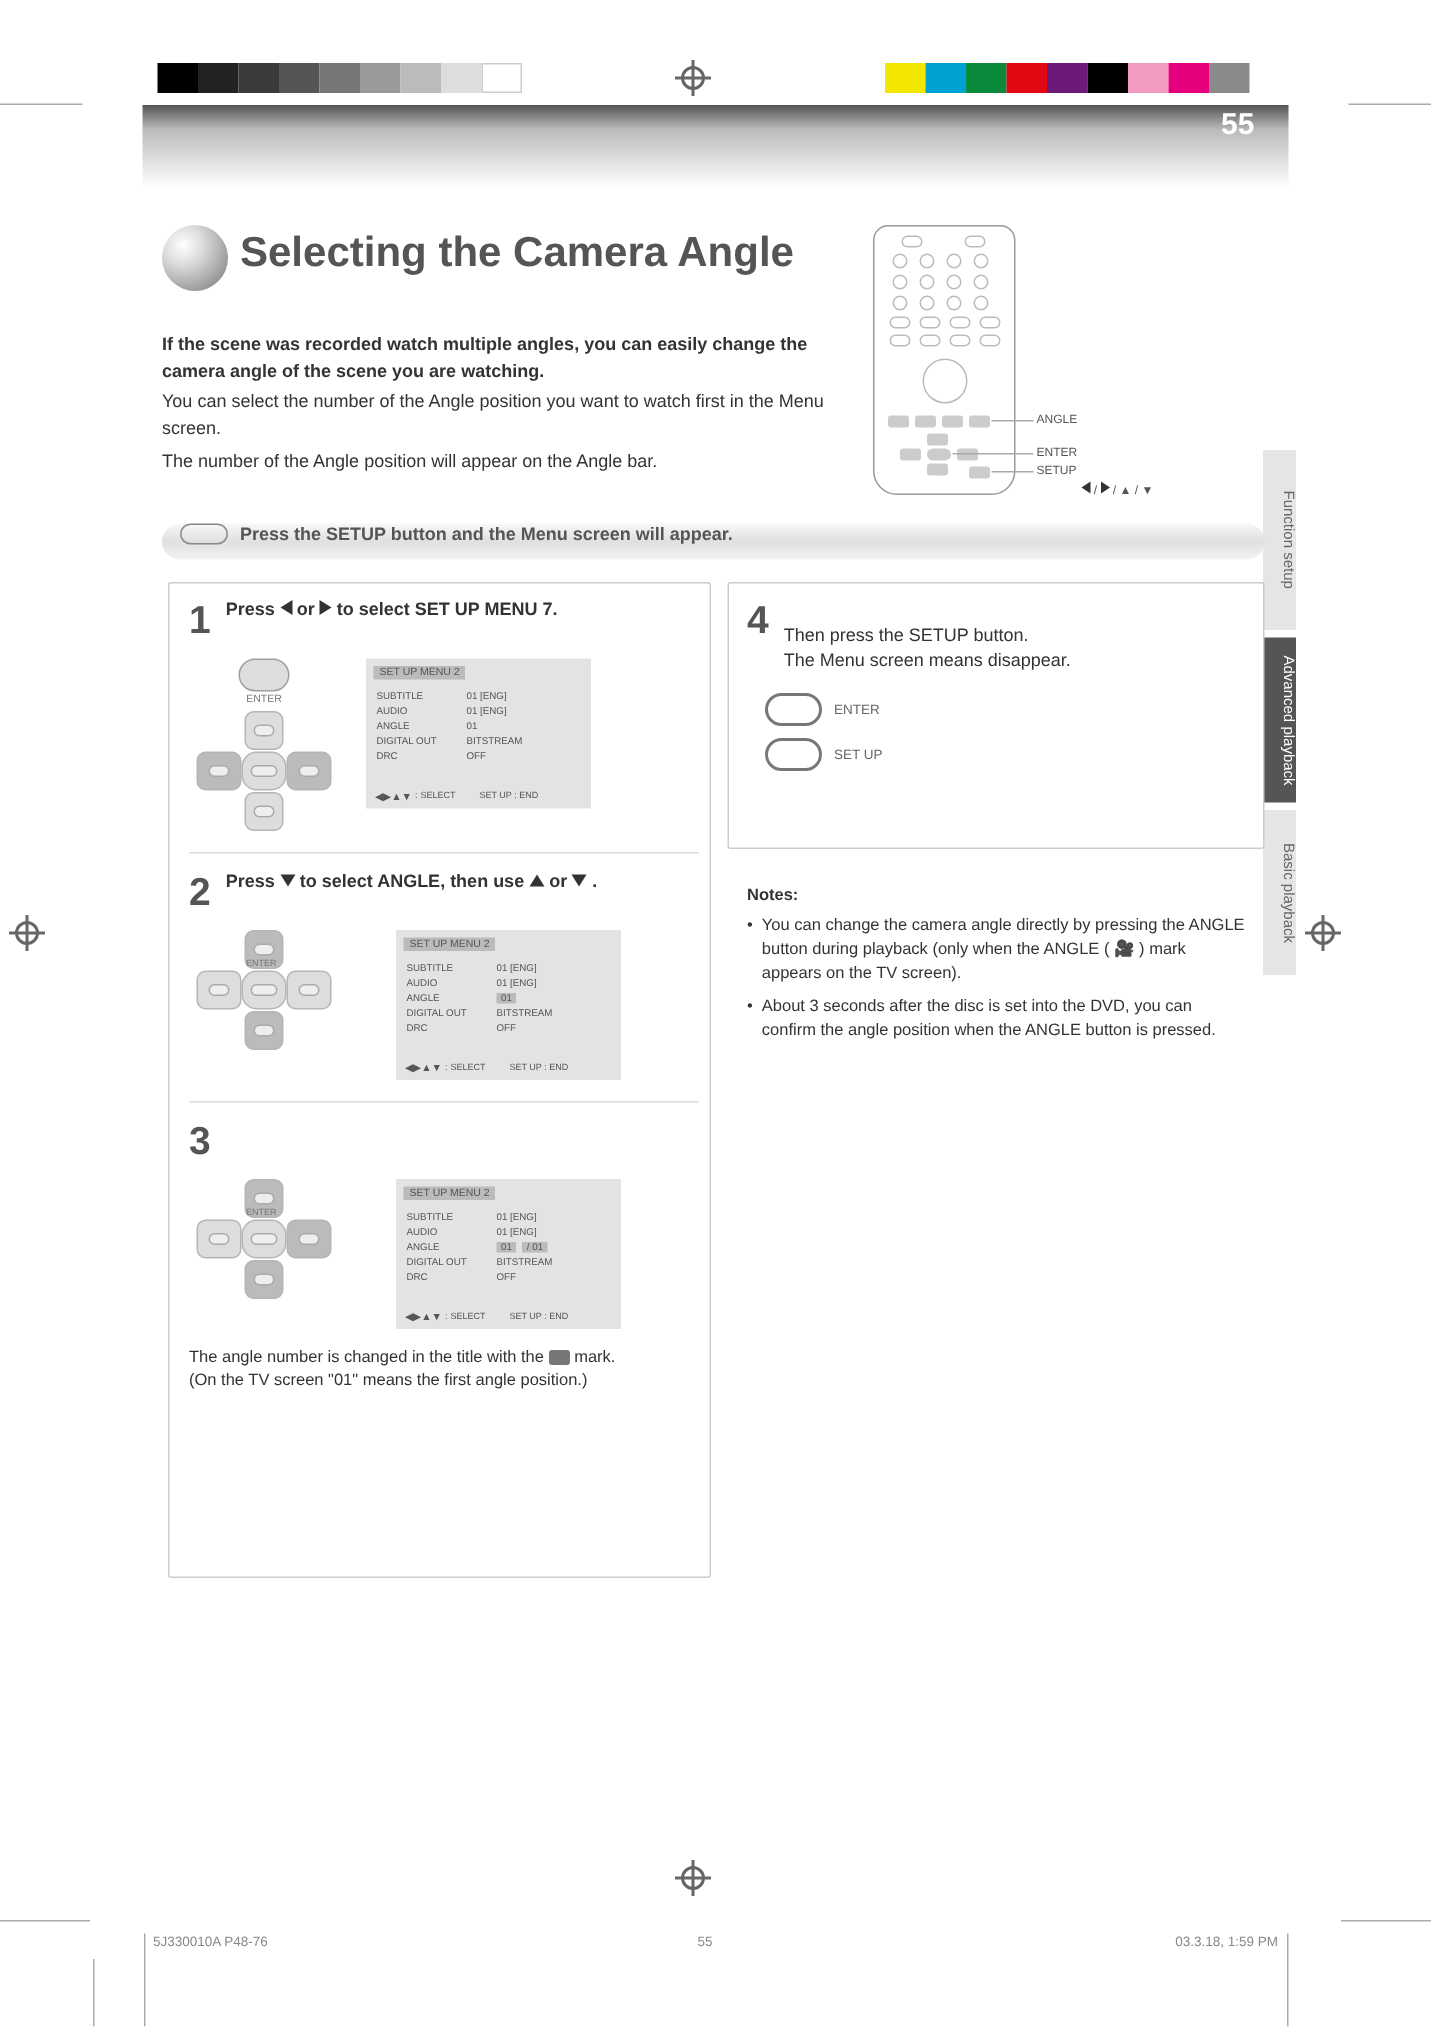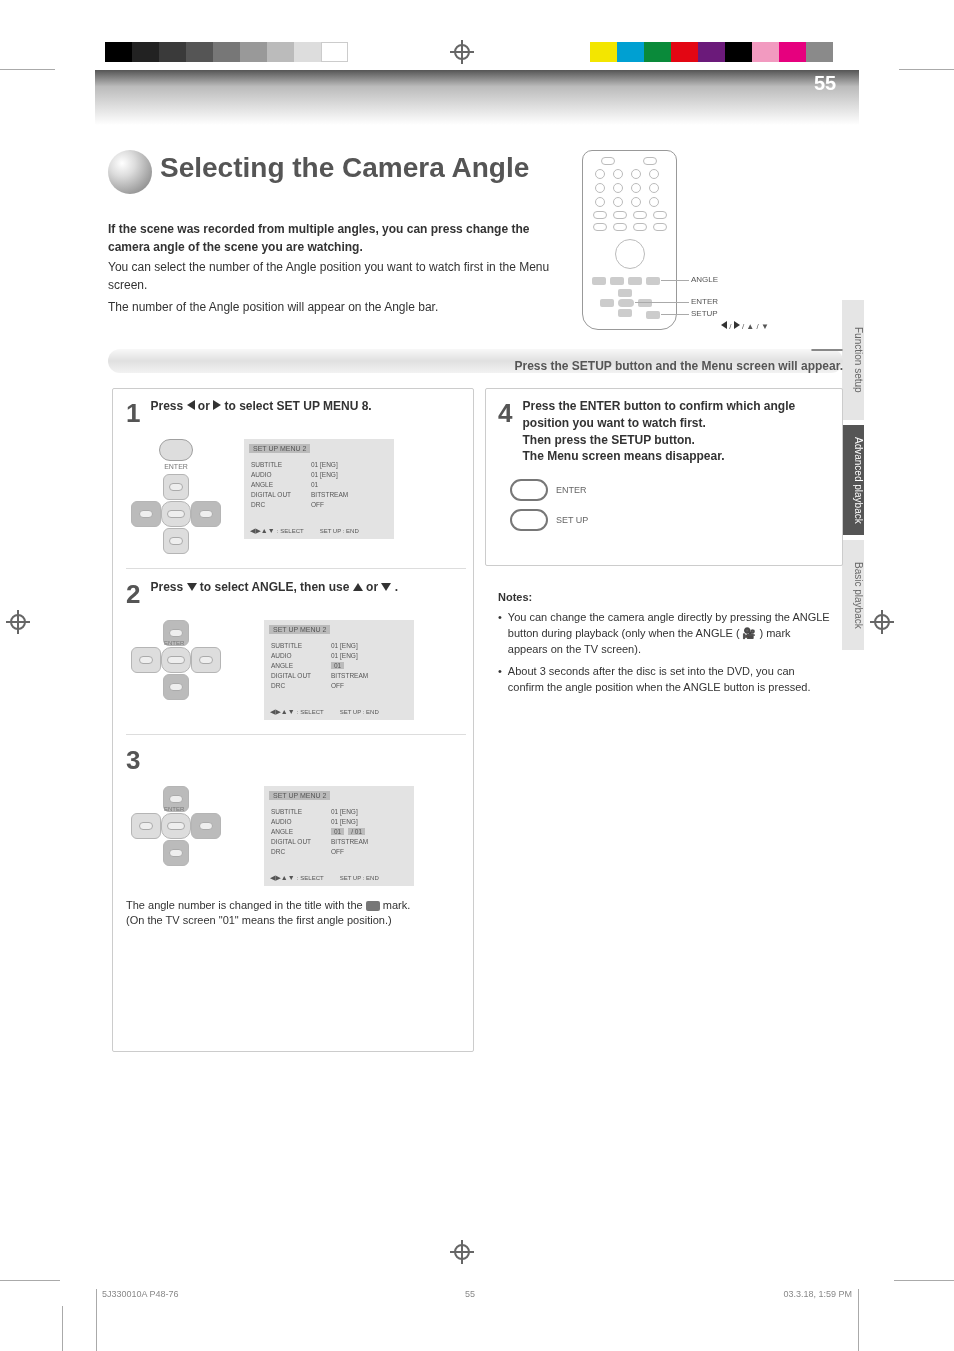--- a/index.html
+++ b/index.html
@@ -103,32 +103,32 @@
   .remote .lbl {
     position: absolute; font-size: 8px; color: #555; white-space: nowrap;
   }
   .remote .leader { position: absolute; height: 1px; background: #aaa; }
 
   
   .band {
     position: absolute; top: 349px; left: 108px; width: 735px; height: 24px;
     background: linear-gradient(to bottom, #f8f8f8 0%, #e0e0e0 50%, #f2f2f2 100%);
     border-radius: 12px;
-    display: flex; align-items: flex-end; gap: 8px; padding-left: 12px; flex-direction: column;
+    display: flex; align-items: flex-start; gap: 8px; padding-left: 12px;
   }
   .band .pill {
     width: 32px; height: 14px; border: 1px solid #888; border-radius: 7px;
   }
   .band .txt { font-size: 12px; font-weight: bold; color: #555; }
 
   .stepnum {
     font-size: 26px; font-weight: bold; color: #555;
   }
   .steptxt { font-size: 12px; font-weight: bold; line-height: 1.4; }
-  .steptxt .norm { font-weight: bold; }
+  .steptxt .norm { font-weight: normal; }
 
   .tri { display: inline-block; }
   .tri-l { border-top: 5px solid transparent; border-bottom: 5px solid transparent; border-right: 8px solid #333; }
   .tri-r { border-top: 5px solid transparent; border-bottom: 5px solid transparent; border-left: 8px solid #333; }
   .tri-u { border-left: 5px solid transparent; border-right: 5px solid transparent; border-bottom: 8px solid #333; }
   .tri-d { border-left: 5px solid transparent; border-right: 5px solid transparent; border-top: 8px solid #333; }
 
   
   .dpad {
     position: relative; width: 100px; height: 80px;
@@ -256,21 +256,21 @@
 
 <div class="gradient-top"></div>
 <div class="page-number">55</div>
 
 <div class="sidetab s1">Function setup</div>
 <div class="sidetab s2">Advanced playback</div>
 <div class="sidetab s3">Basic playback</div>
 
 <div class="sphere"></div>
 <div class="title">Selecting the Camera Angle</div>
-<div class="subtitle-bold">If the scene was recorded from multiple angles, you can press change the camera angle of the scene you are watching.</div>
+<div class="subtitle-bold">If the scene was recorded watch multiple angles, you can easily change the camera angle of the scene you are watching.</div>
 <div class="subtitle">You can select the number of the Angle position you want to watch first in the Menu screen.</div>
 <div class="subtitle2">The number of the Angle position will appear on the Angle bar.</div>
 
 <div class="remote">
 
   <div class="btn-oval" style="left:18px;top:6px"></div>
     <div class="btn-oval" style="left:60px;top:6px"></div>
   <div class="btn-circ" style="left:12px;top:18px"></div>
     <div class="btn-circ" style="left:30px;top:18px"></div>
     <div class="btn-circ" style="left:48px;top:18px"></div>
@@ -327,21 +327,21 @@
 
 <div style="position:absolute; top:398px; left:126px; width:340px;">
 
   <div style="display:flex; gap:10px;">
     <div class="stepnum">1</div>
     <div class="steptxt">
       <span>Press </span>
       <span class="tri tri-l"></span>
       <span> or </span>
       <span class="tri tri-r"></span>
-      <span> to select SET UP MENU 8.</span>
+      <span> to select SET UP MENU 7.</span>
     </div>
   </div>
   <div style="display:flex; gap:18px; margin-top:10px; align-items:flex-start;">
     <div style="display:flex;flex-direction:column;align-items:center;gap:2px;">
       <div class="enter-btn"></div>
       <div style="font-size:7px;color:#777">ENTER</div>
       <div class="dpad" style="margin-top:2px">
         <div class="arm u">
             <div class="mini"></div>
           </div>
@@ -510,21 +510,21 @@
     <span style="display:inline-block;width:14px;height:10px;background:#777;border-radius:2px;vertical-align:middle"></span>
     <span> mark.</span><br>
     <span>(On the TV screen "01" means the first angle position.)</span>
   </div>
 </div>
 
 <div style="position:absolute; top:398px; left:498px; width:332px;">
   <div style="display:flex; gap:10px;">
     <div class="stepnum">4</div>
     <div class="steptxt">
-      <span>Press the ENTER button to confirm which angle position you want to watch first.</span><br>
+      <br>
       <span class="norm">Then press the SETUP button.</span><br>
       <span class="norm">The Menu screen means disappear.</span>
     </div>
   </div>
   <div style="margin-top:14px; display:flex; flex-direction:column; gap:8px; margin-left:12px;">
     <div style="display:flex;align-items:center;gap:8px">
       <div class="pill-btn"></div>
       <span style="font-size:9px;color:#666">ENTER</span>
     </div>
     <div style="display:flex;align-items:center;gap:8px">

